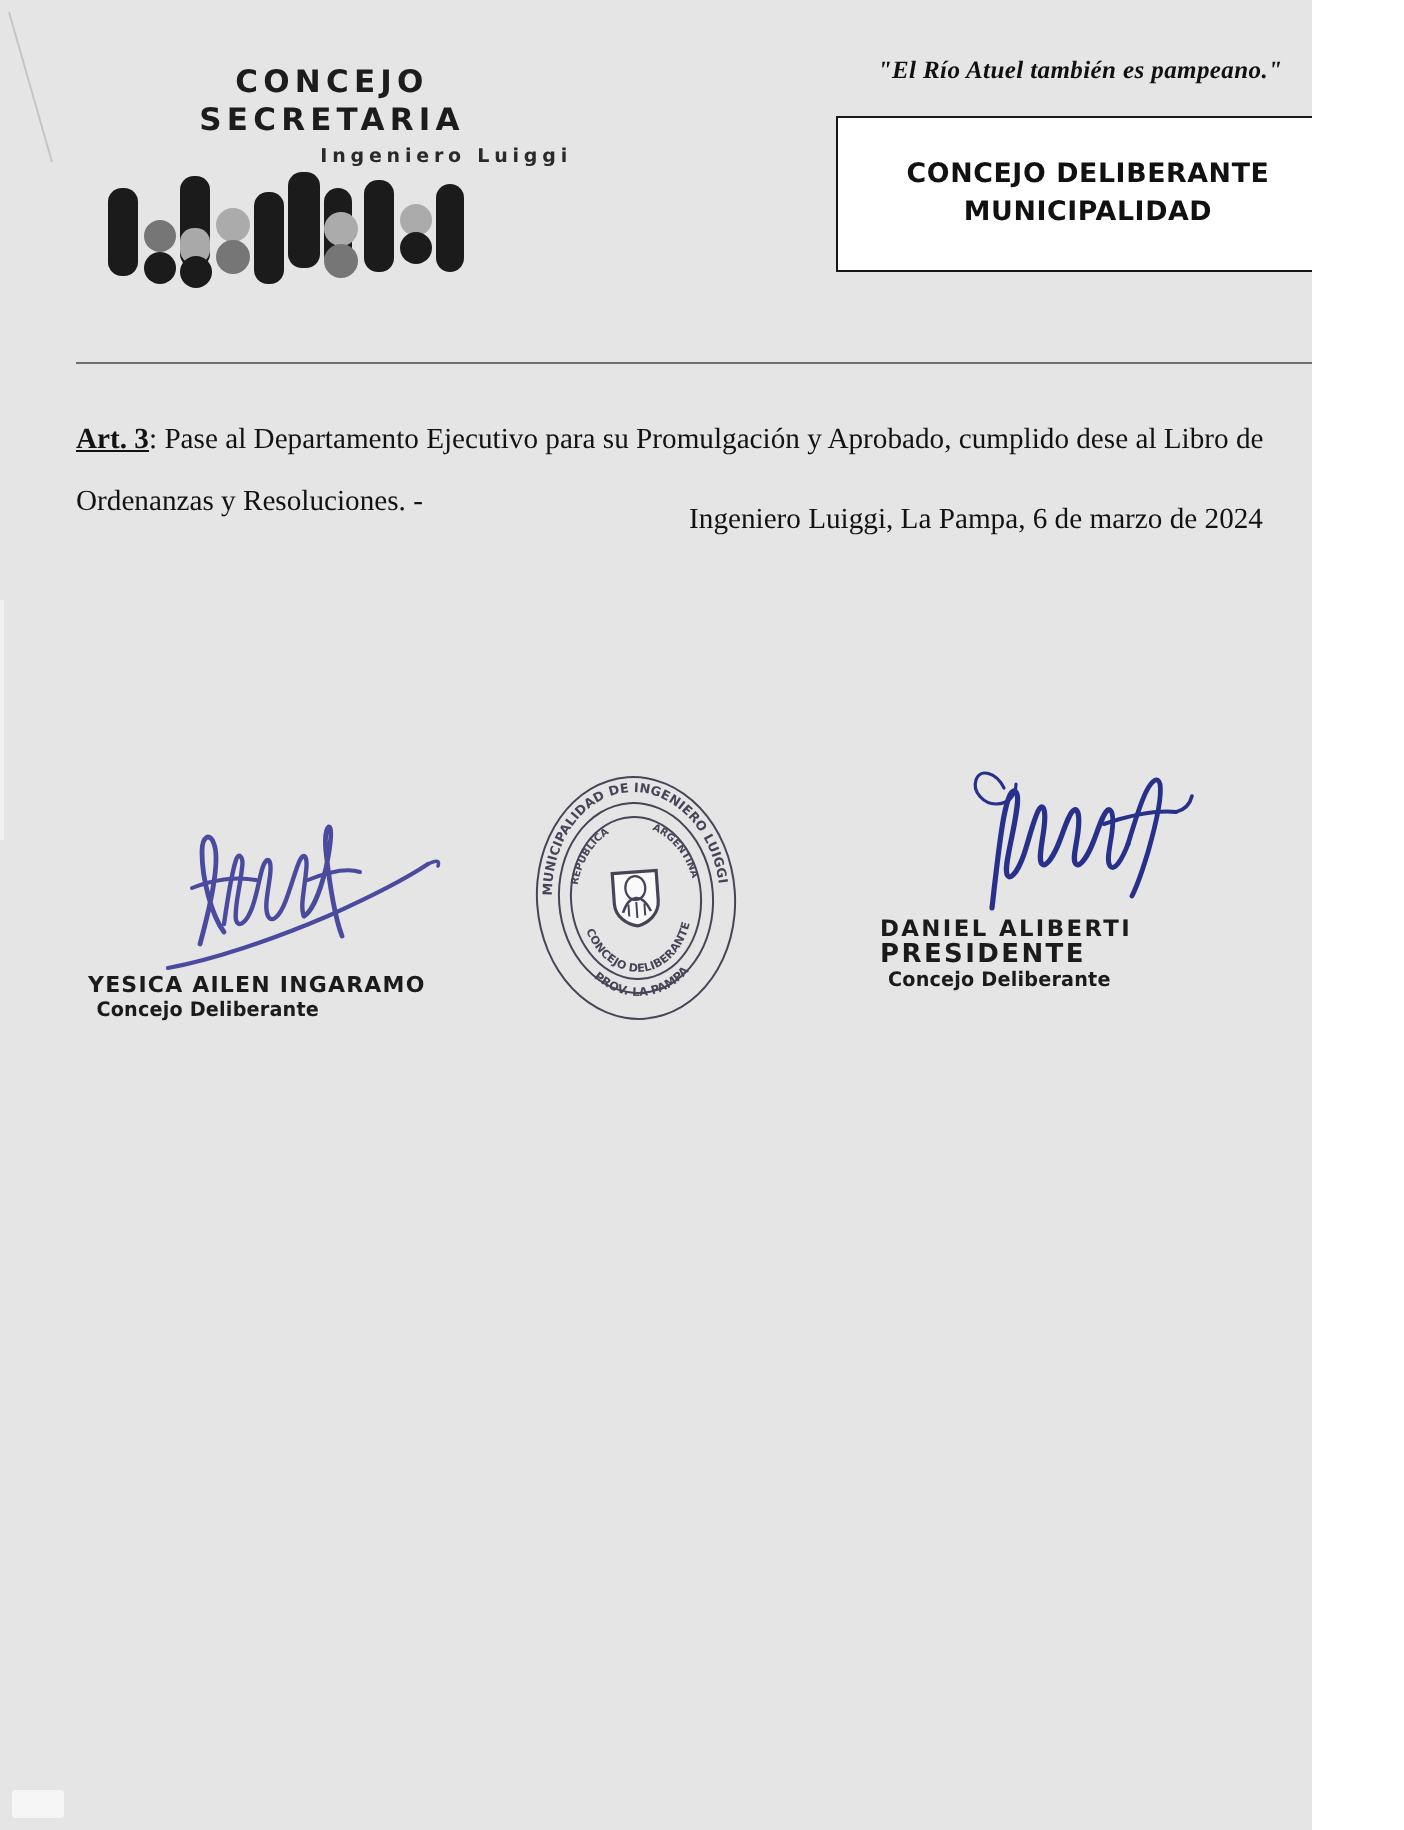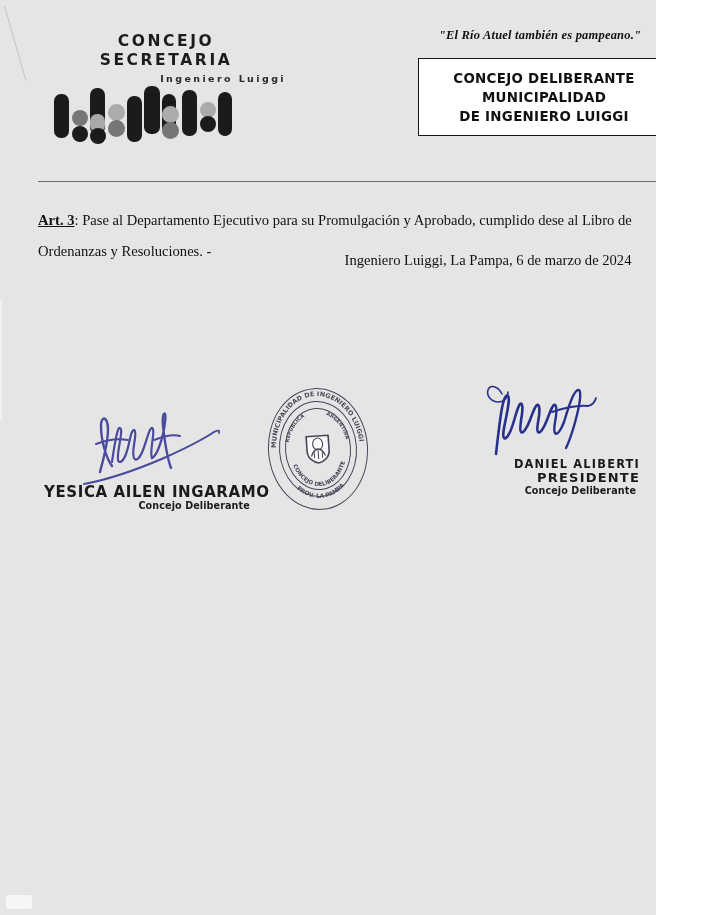--- a/index.html
+++ b/index.html
@@ -184,35 +184,35 @@
     text-align: center;
     font-family: "Liberation Serif", serif;
     font-size: 14.6px;
     color: #121212;
     white-space: nowrap;
   }
 
   
   .sig-block {
     position: absolute;
-    text-align: right;
+    text-align: left;
   }
   .sig-left  { left: 44px;  top: 400px; width: 210px; }
   .sig-right { left: 440px; top: 378px; width: 200px; }
 
   .sig-ink {
     height: 86px;
     position: relative;
   }
   .sig-right .sig-ink { height: 80px; }
 
   .sig-name {
     font-family: "DejaVu Sans", sans-serif;
     font-weight: 700;
-    font-size: 15px;
+    font-size: 11px;
     letter-spacing: .6px;
     color: #1b1b1b;
     line-height: 13px;
     white-space: nowrap;
   }
   .sig-right .sig-name { letter-spacing: 1.2px; font-size: 11.4px; }
   .sig-role {
     font-family: "DejaVu Sans", sans-serif;
     font-weight: 700;
     font-size: 13px;
@@ -309,21 +309,20 @@
       <div class="dot lite" style="left:148px; top:18px; width:16px; height:16px;"></div>
       <div class="dot" style="left:148px; top:32px; width:16px; height:16px;"></div>
       <div class="bar" style="left:166px; top:8px;  width:14px; height:44px;"></div>
     </div>
 
     <div class="motto">"El Río Atuel también es pampeano."</div>
 
     <div class="header-box">
       <div class="header-box-line">CONCEJO DELIBERANTE</div>
       <div class="header-box-line">MUNICIPALIDAD</div>
-      <div class="header-box-line">DE INGENIERO LUIGGI</div>
     </div>
   </div>
 
   <div class="rule"></div>
 
   <p class="body-text"><span class="art-label">Art. 3</span><span>:</span><span> Pase al Departamento Ejecutivo para su Promulgación y Aprobado, cumplido dese al Libro de Ordenanzas y Resoluciones. -</span></p>
 
   <div class="place-date">Ingeniero Luiggi, La Pampa, 6 de marzo de 2024</div>
 
   <div class="sig-block sig-left">

